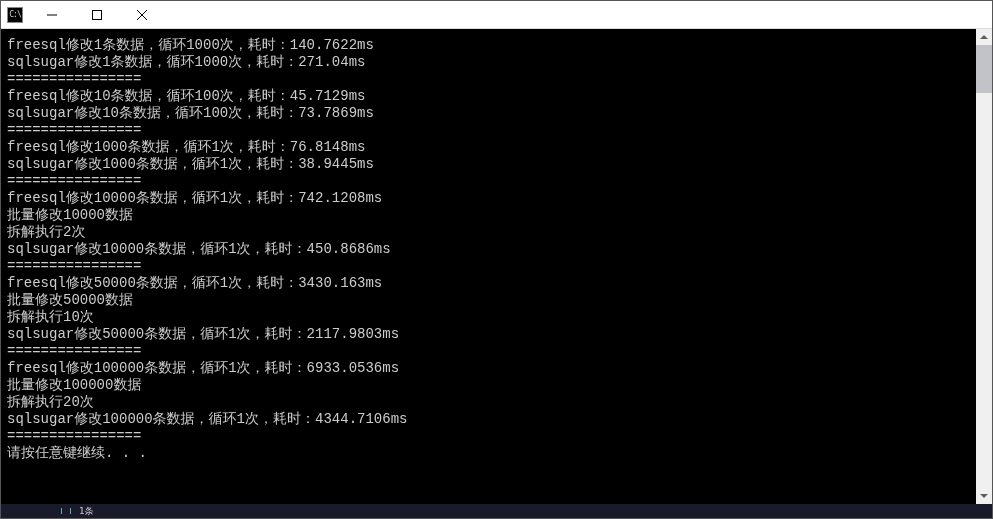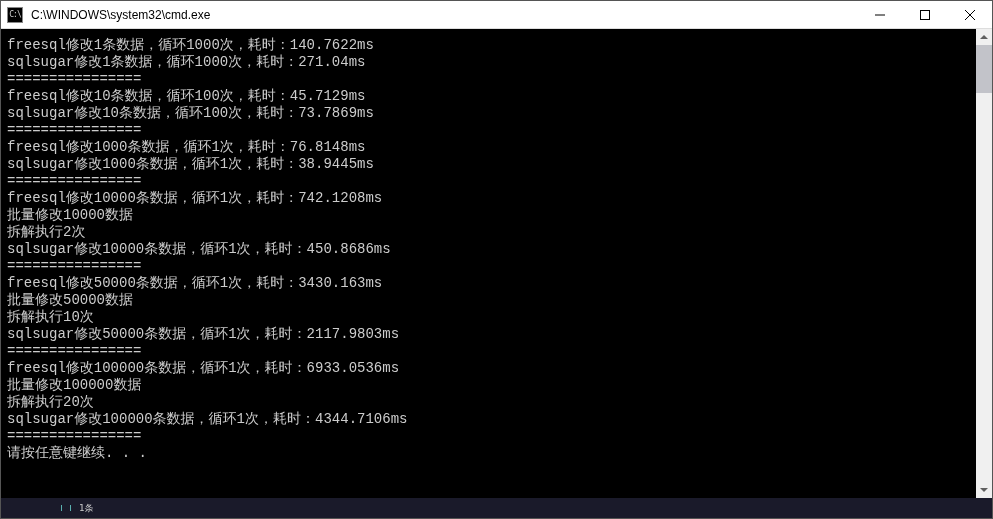--- a/index.html
+++ b/index.html
@@ -102,21 +102,21 @@
     }
     .scroll-thumb {
       width: 100%;
       height: 48px;
       background: #c2c3c9;
       position: absolute;
       top: 0;
       cursor: pointer;
     }
     .bottom-strip {
-      height: 20px;
+      height: 14px;
       background: #1a1a2a;
       display: flex;
       align-items: center;
       padding-left: 60px;
       gap: 8px;
     }
     .bottom-strip .tick {
       width: 1px;
       height: 6px;
       background: #5ab0b0;
@@ -127,21 +127,20 @@
       font-family: SimSun, monospace;
     }
     .line { display: block; }
   </style>
 </head>
 <body>
 
 <div class="window">
   <div class="titlebar">
     <div class="titlebar-icon">C:\</div>
-    <div class="titlebar-text">C:\WINDOWS\system32\cmd.exe</div>
     <div class="win-controls">
       <div class="win-btn">
         <svg viewBox="0 0 10 10">
             <line x1="0" y1="5" x2="10" y2="5" stroke="#000" stroke-width="1"></line>
           </svg>
       </div>
       <div class="win-btn">
         <svg viewBox="0 0 10 10">
             <rect x="0.5" y="0.5" width="9" height="9" fill="none" stroke="#000" stroke-width="1"></rect>
           </svg>

